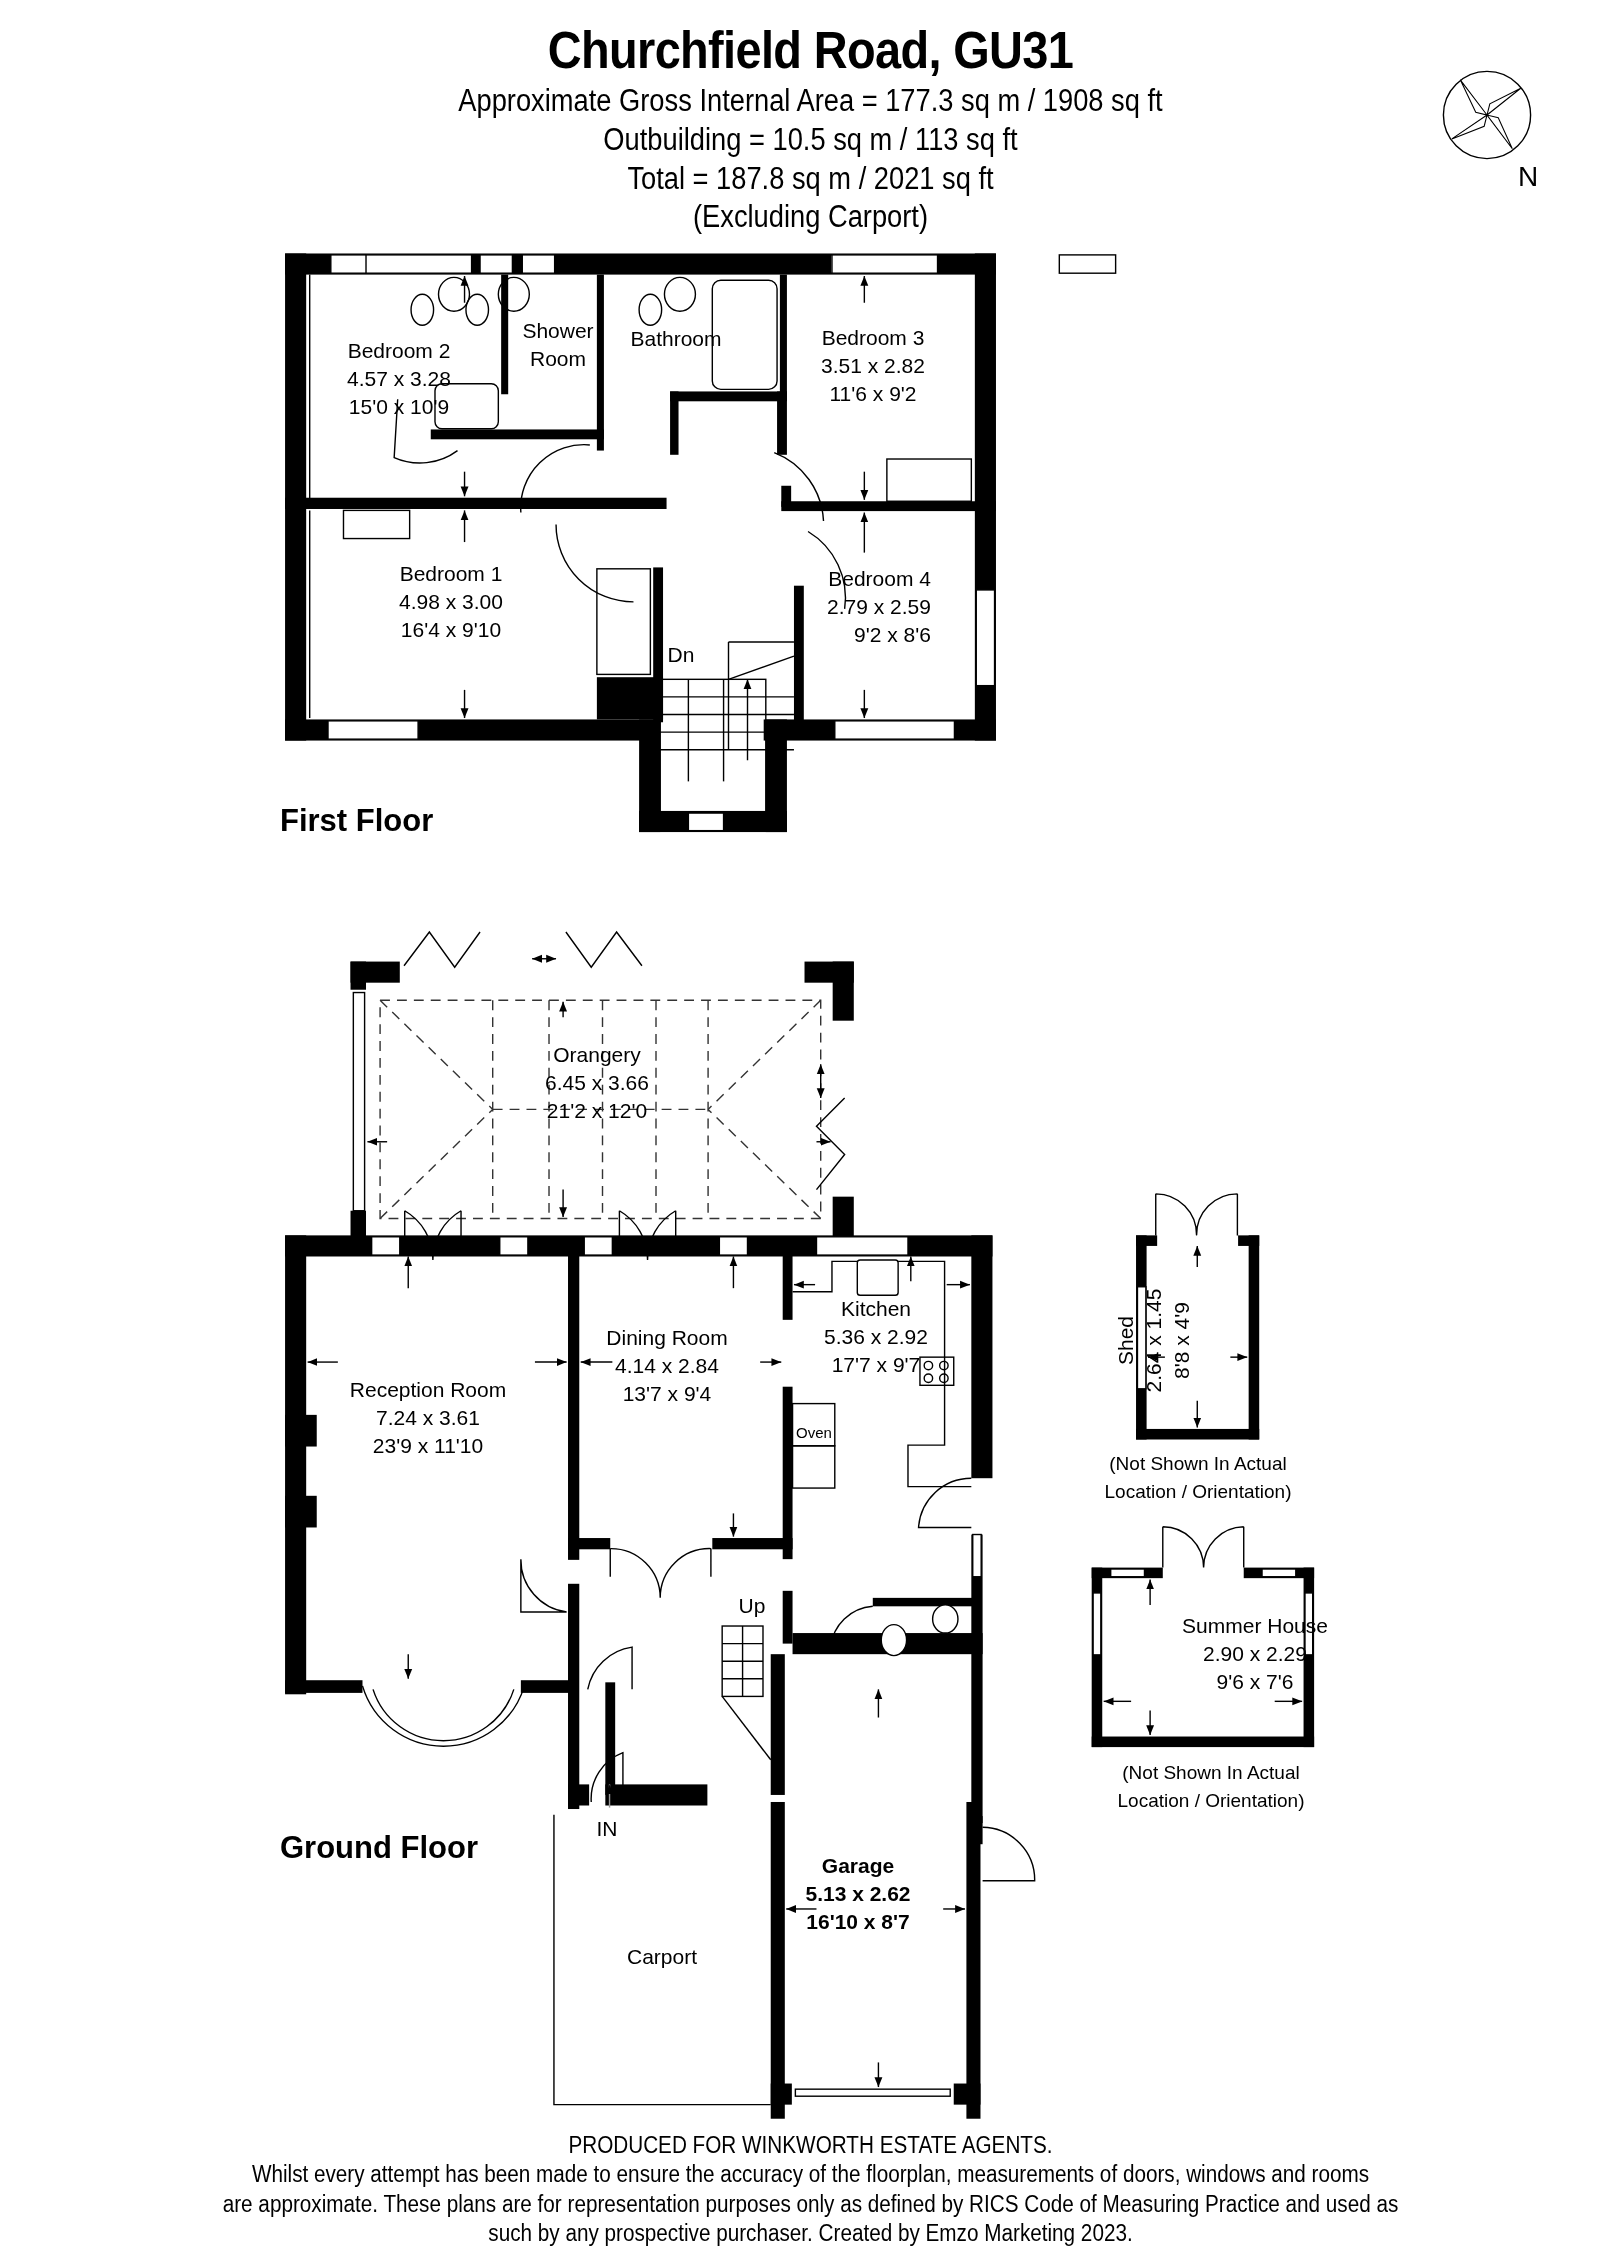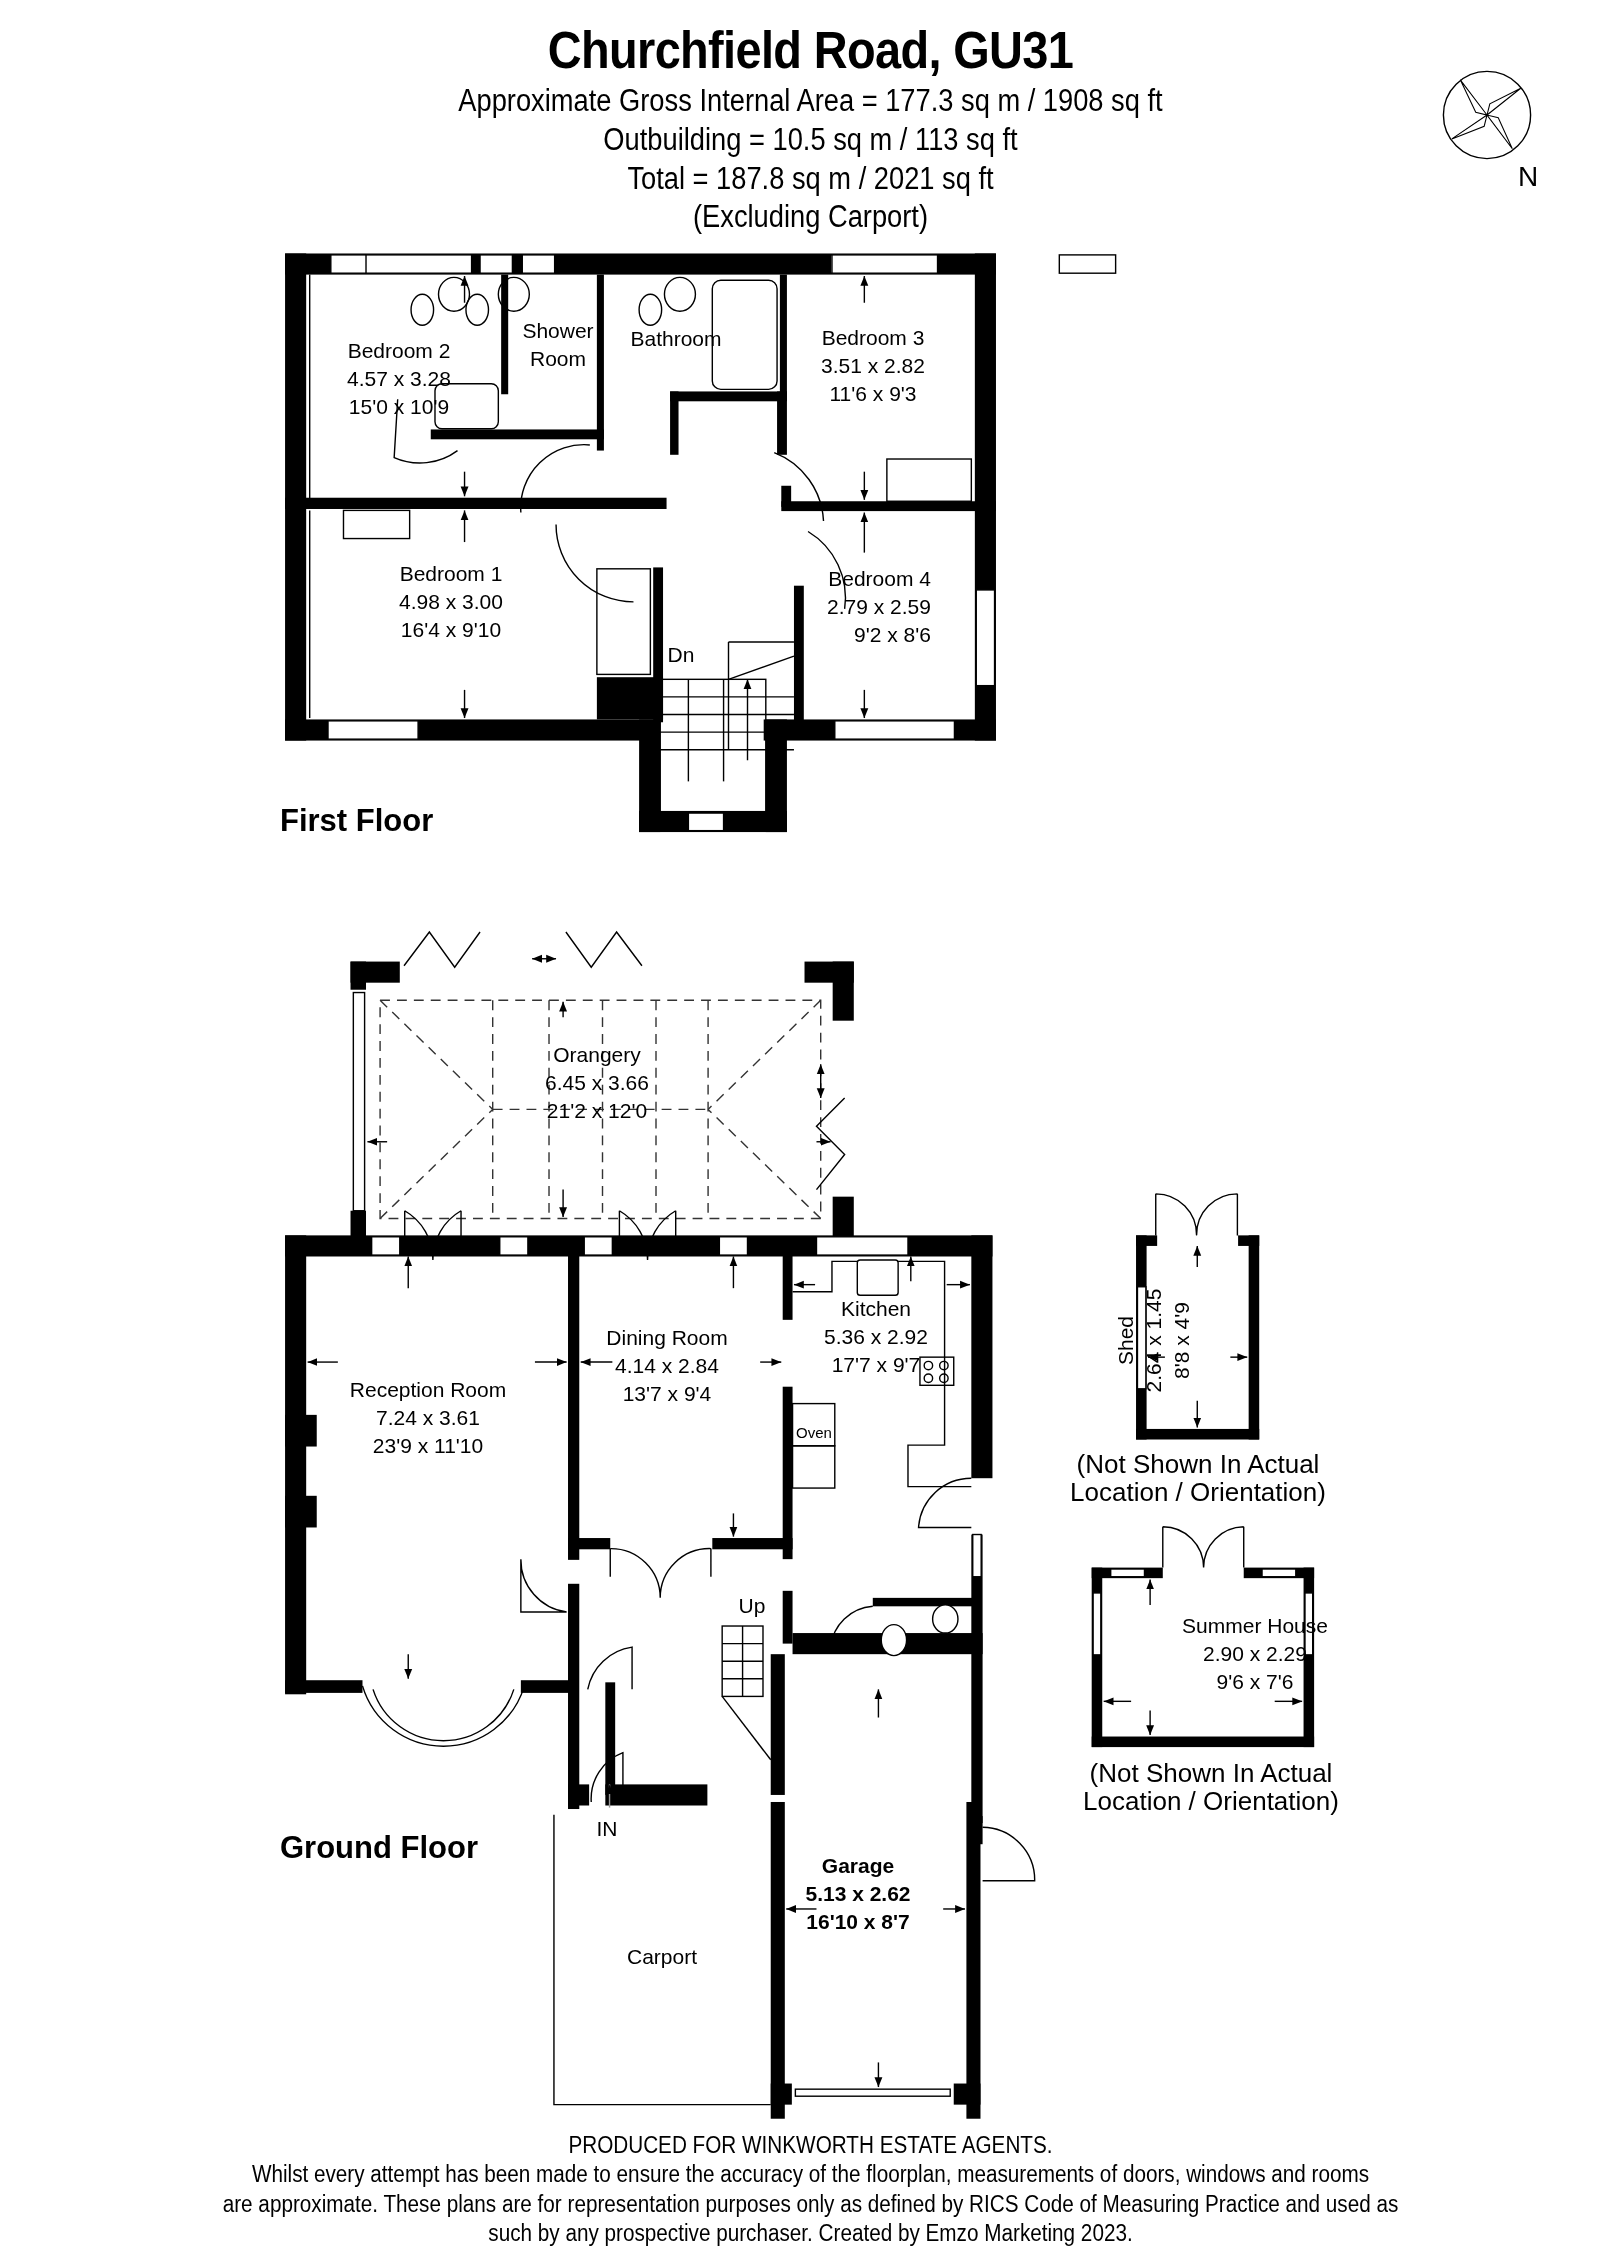--- a/index.html
+++ b/index.html
@@ -5,21 +5,21 @@
   html, body { margin: 0; padding: 0; background: #ffffff; }
   body { width: 1621px; height: 2261px; position: relative; overflow: hidden; font-family: "Liberation Sans", sans-serif; color: #000; }
   .abs { position: absolute; }
   .title { left: 0; width: 1621px; top: 21px; text-align: center; font-size: 51px; font-weight: bold; letter-spacing: -0.7px; transform: scaleX(0.92); }
   .area-line { left: 0; width: 1621px; text-align: center; font-size: 31px; transform: scaleX(0.88); }
   .floor-label { font-size: 31px; font-weight: bold; }
   .footer-line { left: 0; width: 1621px; text-align: center; font-size: 23px; transform: scaleX(0.9); }
   svg.plan { position: absolute; left: 0; top: 0; }
   .room-label { position: absolute; text-align: center; font-size: 21px; line-height: 28px; transform: translateX(-50%); white-space: nowrap; }
   .room-label span { display: block; }
-  .note { position: absolute; text-align: center; font-size: 26px; line-height: 28px; transform: translateX(-50%); white-space: nowrap; }
+  .note { position: absolute; text-align: center; font-size: 19px; line-height: 28px; transform: translateX(-50%); white-space: nowrap; }
   .small { font-size: 15px; }
   .compass-n { font-size: 28px; }
 </style>
 </head>
 <body>
 
 <div class="abs title">Churchfield Road, GU31</div>
 <div class="abs area-line" style="top:83px;">Approximate Gross Internal Area = 177.3 sq m / 1908 sq ft</div>
 <div class="abs area-line" style="top:122px;">Outbuilding = 10.5 sq m / 113 sq ft</div>
 <div class="abs area-line" style="top:161px;">Total = 187.8 sq m / 2021 sq ft</div>
@@ -333,21 +333,21 @@
 <div class="room-label" style="left:558px; top:317px;">
   <span>Shower</span>
   <span>Room</span>
 </div>
 <div class="room-label" style="left:676px; top:325px;">
   <span>Bathroom</span>
 </div>
 <div class="room-label" style="left:873px; top:324px;">
   <span>Bedroom 3</span>
   <span>3.51 x 2.82</span>
-  <span>11'6 x 9'3</span>
+  <span>11'6 x 9'2</span>
 </div>
 <div class="room-label" style="left:451px; top:560px;">
   <span>Bedroom 1</span>
   <span>4.98 x 3.00</span>
   <span>16'4 x 9'10</span>
 </div>
 <div class="room-label" style="left:879px; top:565px;text-align:right;">
   <span>Bedroom 4</span>
   <span>2.79 x 2.59</span>
   <span>9'2 x 8'6</span>

